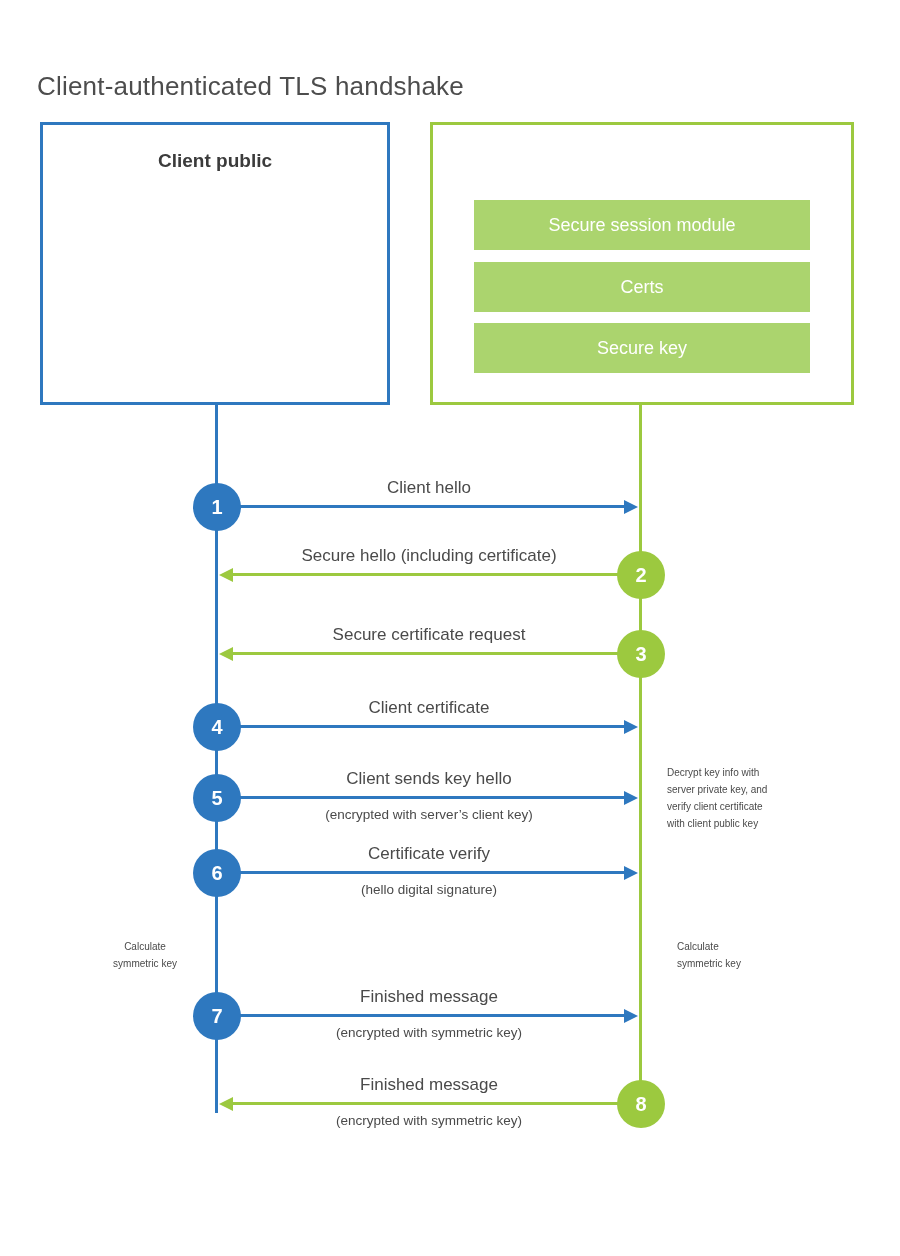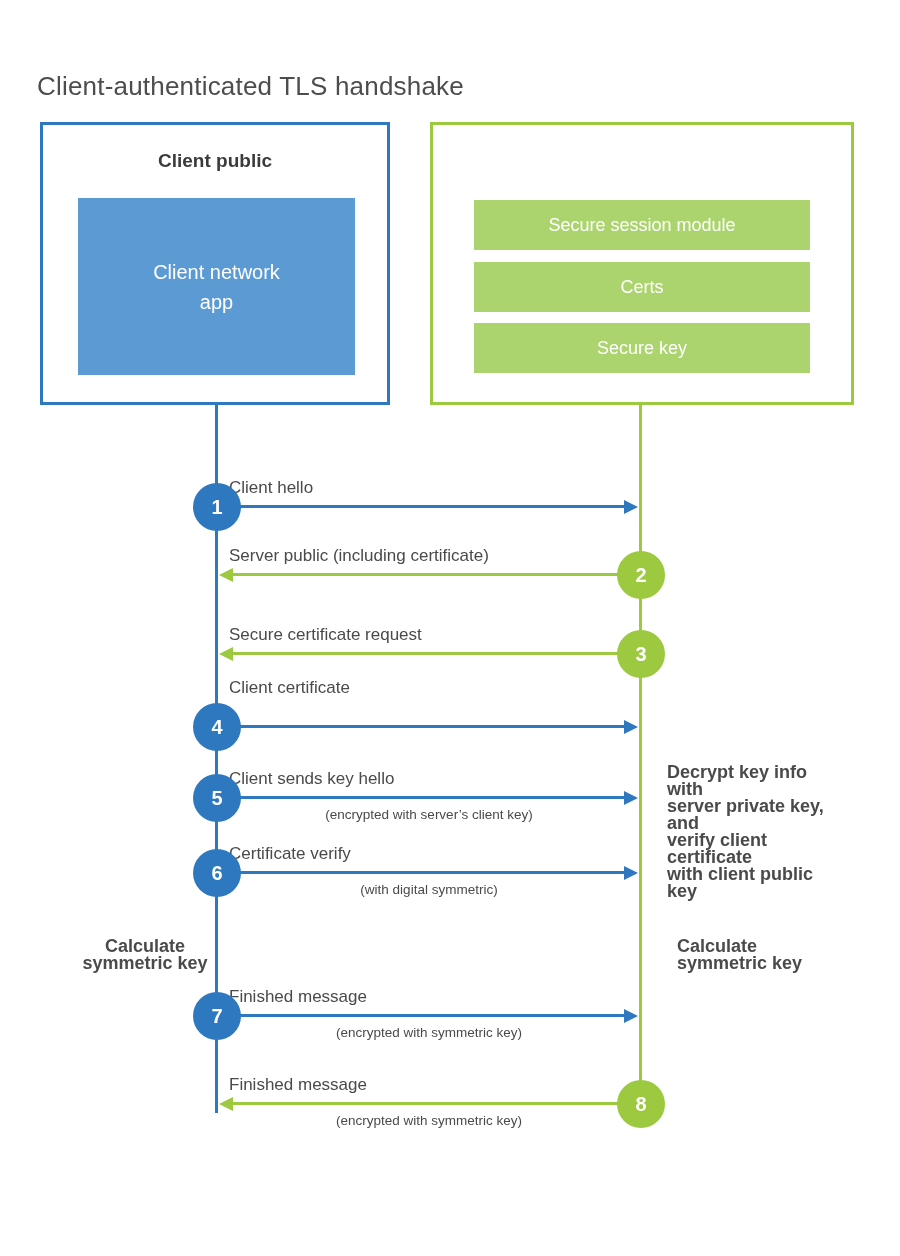--- a/index.html
+++ b/index.html
@@ -63,20 +63,21 @@
     text-align: center;
   }
   
   .lifeline { position: absolute; width: 3px; top: 405px; }
   .lifeline.blue  { left: 215px; height: 708px; background: #2e78bf; }
   .lifeline.green { left: 639px; height: 699px; background: #9cc93f; }
   
   .msg-label {
     position: absolute;
     left: 229px; width: 400px;
+    text-align: center;
     font-size: 17px;
     color: #4a4a4a;
   }
   .msg-sublabel {
     position: absolute;
     left: 229px; width: 400px;
     text-align: center;
     font-size: 13.5px;
     color: #4a4a4a;
   }
@@ -100,94 +101,91 @@
     font-weight: 700;
     display: flex;
     align-items: center;
     justify-content: center;
   }
   .step-circle.blue  { left: 193px; background: #2e78bf; }
   .step-circle.green { left: 617px; background: #9cc93f; }
   
   .side-note {
     position: absolute;
-    font-size: 18px;
+    font-size: 10px;
     line-height: 17px;
     color: #4a4a4a;
     white-space: pre-line;
-    font-weight: bold;
   }
   .note-calc-left  { left: 65px;  top: 938px; width: 160px; text-align: center; }
   .note-calc-right { left: 677px; top: 938px; width: 160px; text-align: left; }
   .note-decrypt    { left: 667px; top: 764px; width: 170px; text-align: left; }
 </style>
 </head>
 <body>
 
 <div class="page">
 
   <div class="page-title">Client-authenticated TLS handshake</div>
 
   <div class="actor-box client-box">
     <div class="actor-heading">Client public</div>
-    <div class="app-box">Client network
-app</div>
   </div>
 
   <div class="actor-box server-box">
     <div class="module-bar" style="top:137px">Certs</div>
     <div class="module-bar" style="top:75px">Secure session module</div>
     <div class="module-bar" style="top:198px">Secure key</div>
   </div>
 
   <div class="lifeline blue"></div>
   <div class="lifeline green"></div>
 
   <div>
     <div class="msg-label" style="top:478px">Client hello</div>
     <div class="hline blue" style="top:505px"></div>
     <div class="ahead right" style="top:500px"></div>
     <div class="step-circle blue" style="top:483px">1</div>
   </div>
 
   <div>
-    <div class="msg-label" style="top:546px">Server public (including certificate)</div>
+    <div class="msg-label" style="top:546px">Secure hello (including certificate)</div>
     <div class="hline green" style="top:573px"></div>
     <div class="ahead left" style="top:568px"></div>
     <div class="step-circle green" style="top:551px">2</div>
   </div>
 
   <div>
     <div class="msg-label" style="top:625px">Secure certificate request</div>
     <div class="hline green" style="top:652px"></div>
     <div class="ahead left" style="top:647px"></div>
     <div class="step-circle green" style="top:630px">3</div>
   </div>
 
   <div>
-    <div class="msg-label" style="top:678px">Client certificate</div>
+    <div class="msg-label" style="top:698px">Client certificate</div>
     <div class="hline blue" style="top:725px"></div>
     <div class="ahead right" style="top:720px"></div>
     <div class="step-circle blue" style="top:703px">4</div>
   </div>
 
   <div>
     <div class="msg-label" style="top:769px">Client sends key hello</div>
     <div class="hline blue" style="top:796px"></div>
     <div class="ahead right" style="top:791px"></div>
     <div class="step-circle blue" style="top:774px">5</div>
     <div class="msg-sublabel" style="top:807px">(encrypted with server’s client key)</div>
   </div>
 
   <div>
     <div class="msg-label" style="top:844px">Certificate verify</div>
     <div class="hline blue" style="top:871px"></div>
     <div class="ahead right" style="top:866px"></div>
     <div class="step-circle blue" style="top:849px">6</div>
-    <div class="msg-sublabel" style="top:882px">(with digital symmetric)</div>
+    <div class="msg-sublabel" style="top:882px">(hello digital signature)</div>
   </div>
 
   <div class="side-note note-decrypt">Decrypt key info with
 server private key, and
 verify client certificate
 with client public key</div>
   <div class="side-note note-calc-left">Calculate
 symmetric key</div>
   <div class="side-note note-calc-right">Calculate
 symmetric key</div>

